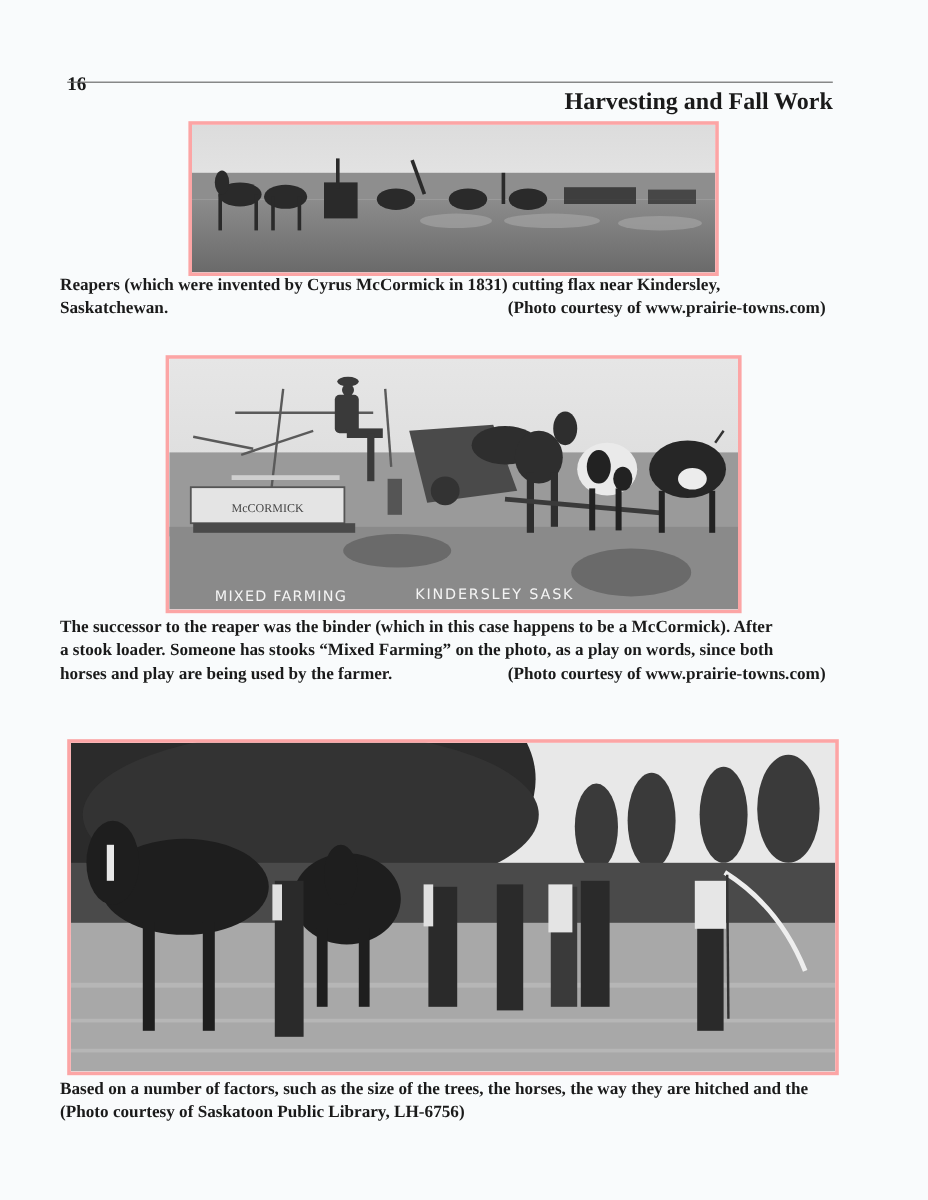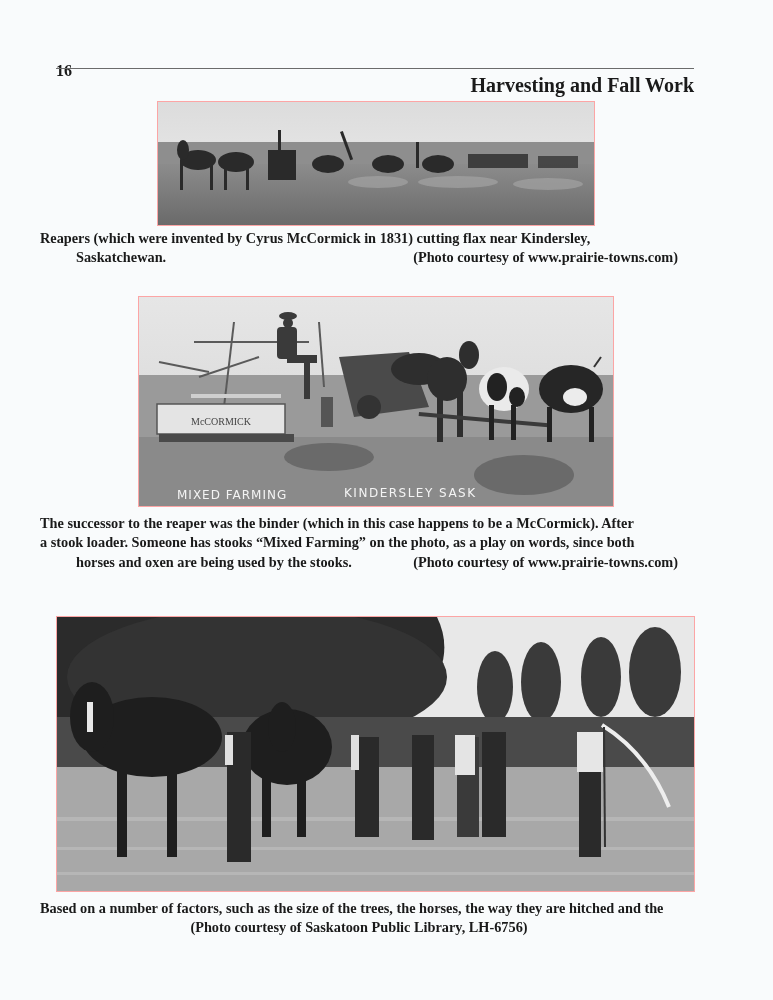--- a/index.html
+++ b/index.html
@@ -5,29 +5,29 @@
   html, body { margin: 0; padding: 0; }
   body {
     width: 773px; height: 1000px; position: relative; overflow: hidden;
     background: #f9fbfc;
     font-family: "Liberation Serif", "DejaVu Serif", serif;
     color: #1a1a1a;
   }
   .page-number { position: absolute; left: 56px; top: 42px; font-size: 16px; font-weight: bold; margin-top: 20px; }
   .rule { position: absolute; left: 56px; top: 68px; width: 638px; height: 1px; background: #6b6b6b; }
   .title { position: absolute; left: 56px; top: 74px; width: 638px; text-align: right; font-size: 20px; font-weight: bold; }
-  .photo { position: absolute; overflow: hidden; border: 1px solid #fca5a5; }
+  .photo { position: absolute; overflow: hidden; border: 3px solid #fca5a5; }
   .photo svg { display: block; width: 100%; height: 100%; }
   .caption {
-    position: absolute; left: 40px; width: 638px;
+    position: absolute; left: 50px; width: 638px;
     font-size: 14.3px; font-weight: bold; line-height: 19.3px; text-align: justify;
   }
   .caption .line { display: block; }
-  .caption .flex { display: flex; justify-content: space-between; margin-left: 36px; }
-  .caption .right { display: block; text-align: center; }
+  .caption .flex { display: flex; justify-content: space-between; }
+  .caption .right { display: block; text-align: left; }
 </style>
 </head>
 <body>
 
 <div class="page-number">16</div>
 <div class="rule"></div>
 <div class="title">Harvesting and Fall Work</div>
 
 <div class="photo" style="left:157px; top:101px; width:436px; height:123px;" title="Line of horse-drawn reapers cutting flax across a prairie field">
   <svg viewBox="0 0 436 123" preserveAspectRatio="none">
@@ -148,21 +148,21 @@
 
     <text x="38" y="202" font-family="DejaVu Sans, sans-serif" font-size="12" fill="#f4f4f4" letter-spacing="1">MIXED FARMING</text>
     <text x="205" y="200" font-family="DejaVu Sans, sans-serif" font-size="12" fill="#f4f4f4" letter-spacing="1.5">KINDERSLEY SASK</text>
   </svg>
 </div>
 
 <div class="caption" style="top:514px;">
   <span class="line">The successor to the reaper was the binder (which in this case happens to be a McCormick). After</span>
   <span class="line">a stook loader. Someone has stooks “Mixed Farming” on the photo, as a play on words, since both</span>
   <span class="flex">
-    <span>horses and oxen are being used by the stooks.</span>
+    <span>horses and play are being used by the farmer.</span>
     <span>(Photo courtesy of www.prairie-towns.com)</span>
   </span>
 </div>
 
 <div class="photo" style="left:56px; top:616px; width:637px; height:274px;" title="Harvest crew of men standing with draft horses and a scythe in front of trees">
   <svg viewBox="0 0 637 274" preserveAspectRatio="none">
     <rect width="637" height="274" fill="#e8e8e8"></rect>
 
     <path d="M0,0 H380 C400,40 380,90 310,110 L0,150 Z" fill="#2b2b2b"></path>
     <ellipse cx="200" cy="60" rx="190" ry="70" fill="#333"></ellipse>

